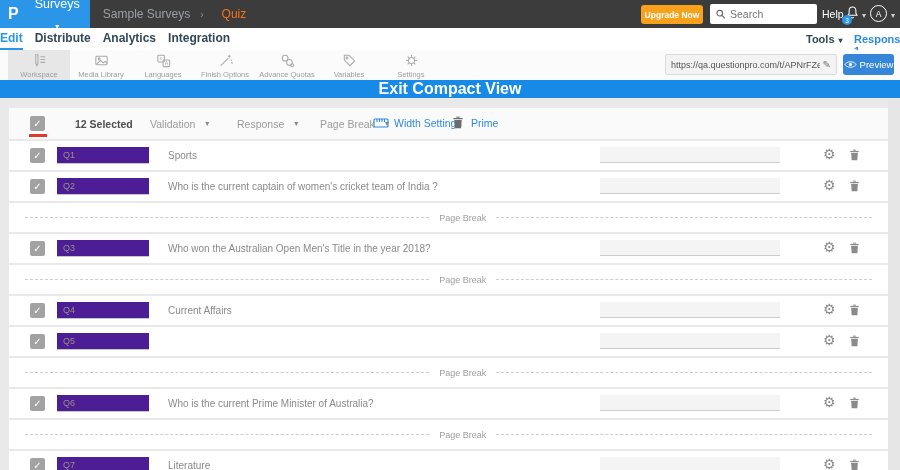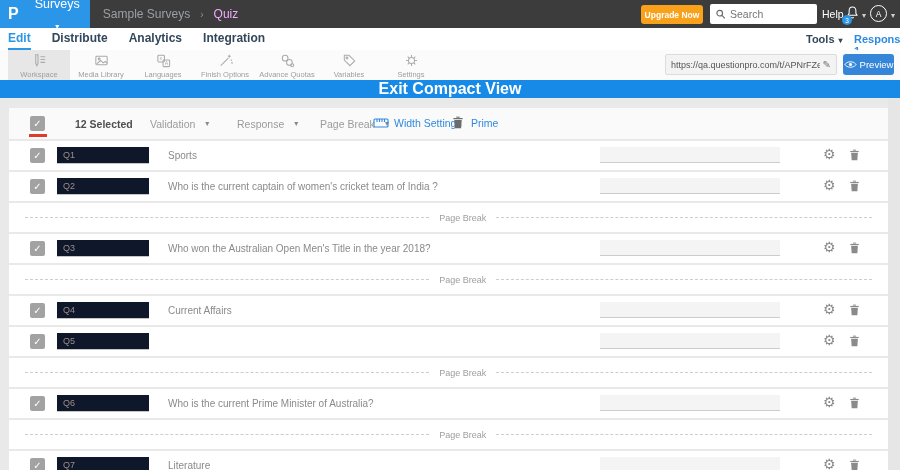--- a/index.html
+++ b/index.html
@@ -9,36 +9,36 @@
 
   
   .topbar { height:28px; background:#3c3c3c; position:relative; display:flex; align-items:center; }
   .logo-block { background:var(--brand_blue,#2b95e8); height:28px; display:flex; align-items:center; padding:0 10px 0 8px; }
   .plogo { color:#fff; font-weight:bold; font-size:16px; margin-right:16px; }
   .product-switch { color:#fff; font-size:12.5px; display:flex; align-items:center; gap:12px; cursor:pointer;flex-direction:column; }
   .caret { font-size:8px; line-height:1; }
   .breadcrumb { display:flex; align-items:center; gap:10px; margin-left:13px; font-size:12px; }
   .crumb-dim { color:#9aa0a6; }
   .crumb-sep { color:#8a8f94; font-size:10px; }
-  .crumb-active { color:#f0abfc; }
+  .crumb-active { color:#f97316;margin-left:8px; }
   .upgrade-btn { position:absolute; left:641px; top:5px; width:62px; height:19px; background:var(--orange,#f9a11b);
     border:none; border-radius:3px; color:#fff; font-size:8.5px; font-weight:bold; display:flex; align-items:center; justify-content:center; cursor:pointer; }
   .search-box { position:absolute; left:710px; top:4px; width:107px; height:20px; background:#fff; border-radius:2px;
     display:flex; align-items:center; padding:0 5px; gap:4px; }
   .search-box input { border:none; outline:none; width:82px; font-size:10.5px; color:#444; background:transparent; font-family:inherit; }
   .help-link { position:absolute; left:822px; top:8px; color:#fff; font-size:10.5px; cursor:pointer; }
   .bell-wrap { position:absolute; left:845px; top:5px; width:16px; height:17px; cursor:pointer; }
   .bell-badge { position:absolute; left:-3px; bottom:-3px; width:10px; height:10px; background:var(--brand_blue,#2b95e8);
     border-radius:50%; color:#fff; font-size:6.5px; display:flex; align-items:center; justify-content:center; }
   .hdr-caret { position:absolute; color:#cfcfcf; font-size:8px; top:11px; }
   .avatar { position:absolute; left:870px; top:5px; width:17px; height:17px; border:1.3px solid #fff; border-radius:50%;
     color:#fff; font-size:8.5px; display:flex; align-items:center; justify-content:center; cursor:pointer; }
 
   
-  .tabrow { height:22px; background:#fff; position:relative; display:flex; align-items:flex-start; padding-left:8px; gap:21px; }
+  .tabrow { height:22px; background:#fff; position:relative; display:flex; align-items:flex-start; gap:12px; }
   .tab { font-size:12px; font-weight:bold; color:#33475b; padding-top:3px; height:22px; cursor:pointer; }
   .tab.active { color:var(--brand_blue,#2196f3); border-bottom:2px solid var(--brand_blue,#2196f3); }
   .tools-menu { position:absolute; left:806px; top:5px; font-size:11px; font-weight:bold; color:#33475b; cursor:pointer; display:flex; gap:4px; align-items:flex-end; }
   .response-link { position:absolute; left:854px; top:5px; font-size:11px; font-weight:bold; color:var(--link_blue,#2e8ae0); cursor:pointer; }
 
   
   .toolbar { height:30px; background:#fbfbfb; position:relative; display:flex; padding-left:8px; }
   .tool { width:62px; display:flex; flex-direction:column; align-items:center; justify-content:center; gap:1px; cursor:pointer; }
   .tool.active { background:#e7e7e7; }
   .tool .lbl { font-size:7.5px; color:#9e9e9e; white-space:nowrap; }
@@ -67,21 +67,21 @@
   .sel-label { position:absolute; left:66px; top:10px; font-size:10.5px; font-weight:bold; color:#4f4f4f; }
   .dd { position:absolute; top:10px; font-size:10.5px; color:#9b9b9b; cursor:pointer; display:flex; gap:10px; align-items:center; }
   .dd .caret { color:#8a8a8a; }
   .dd0 { left:141px; } .dd1 { left:228px; } .dd2 { left:311px; }
   .width-settings { position:absolute; left:364px; top:9px; display:flex; align-items:center; gap:5px; cursor:pointer;
     font-size:10.5px; color:var(--link_blue,#2e8ae0); }
   .width-settings svg { stroke:var(--link_blue,#2e8ae0); fill:none; stroke-width:1.1; }
   .delete-action { position:absolute; left:443px; top:7px; display:flex; align-items:center; gap:7px; cursor:pointer;
     font-size:10.5px; color:var(--link_blue,#2e8ae0); }
 
-  .qcode { position:absolute; left:48px; top:6px; width:92px; height:17px; background:#0f172a; border:none;
+  .qcode { position:absolute; left:48px; top:6px; width:92px; height:17px; background:#4c1d95; border:none;
     border-bottom:1px solid #c6c6c6; font-size:9px; color:#9c8f8a; padding:0 6px; outline:none; font-family:inherit; }
   .qtext { position:absolute; left:159px; top:9px; font-size:10px; color:#8a8a8a; white-space:nowrap; }
   .rinput { position:absolute; left:591px; top:6px; width:180px; height:16px; background:#f4f4f4; border:none;
     border-bottom:1px solid #cccccc; outline:none; font-family:inherit; font-size:9px; color:#666; padding:0 5px; }
   .gear { position:absolute; left:814px; top:6px; font-size:14px; color:#8a8a8a; cursor:pointer; line-height:1.1; }
   .trash { position:absolute; left:840px; top:7px; cursor:pointer; }
 
   .pb-row { display:flex; align-items:center; padding:0 16px; }
   .pb-dash { flex:1; border-top:1px dashed #cdcdcd; }
   .pb-label { padding:0 10px; font-size:9px; color:#9e9e9e; white-space:nowrap; }

